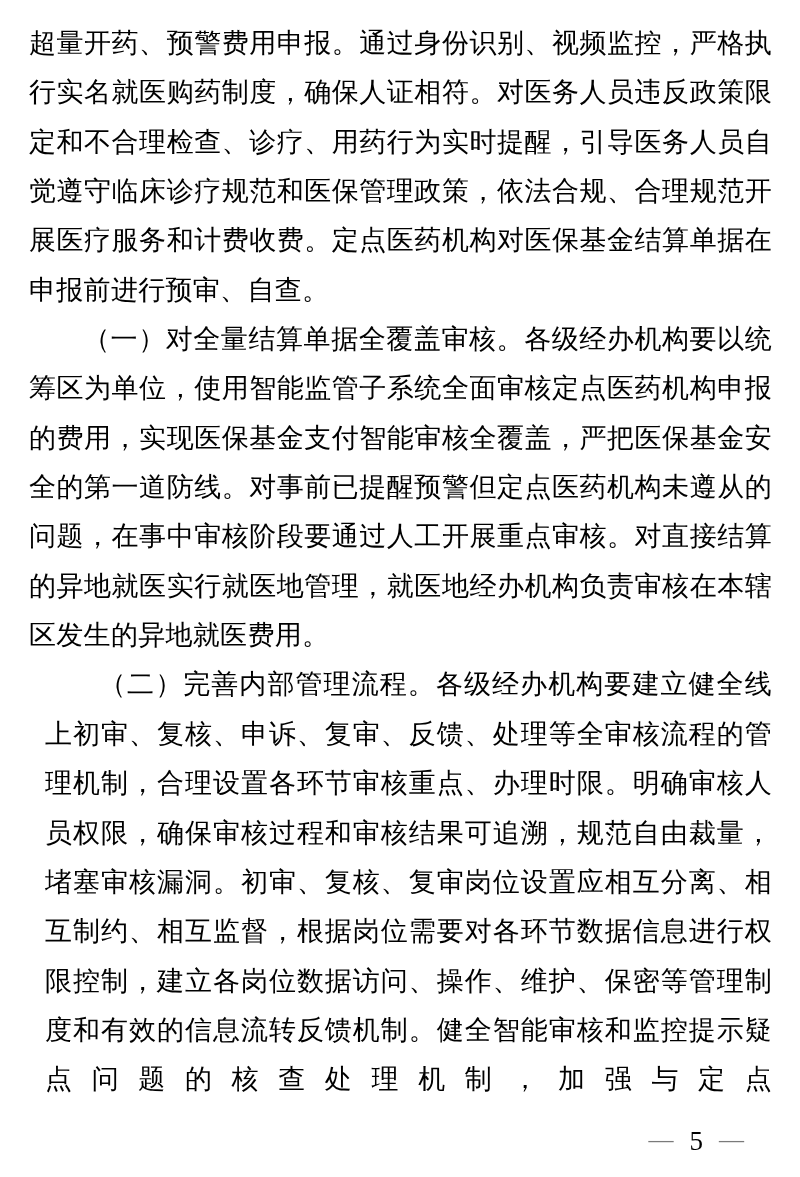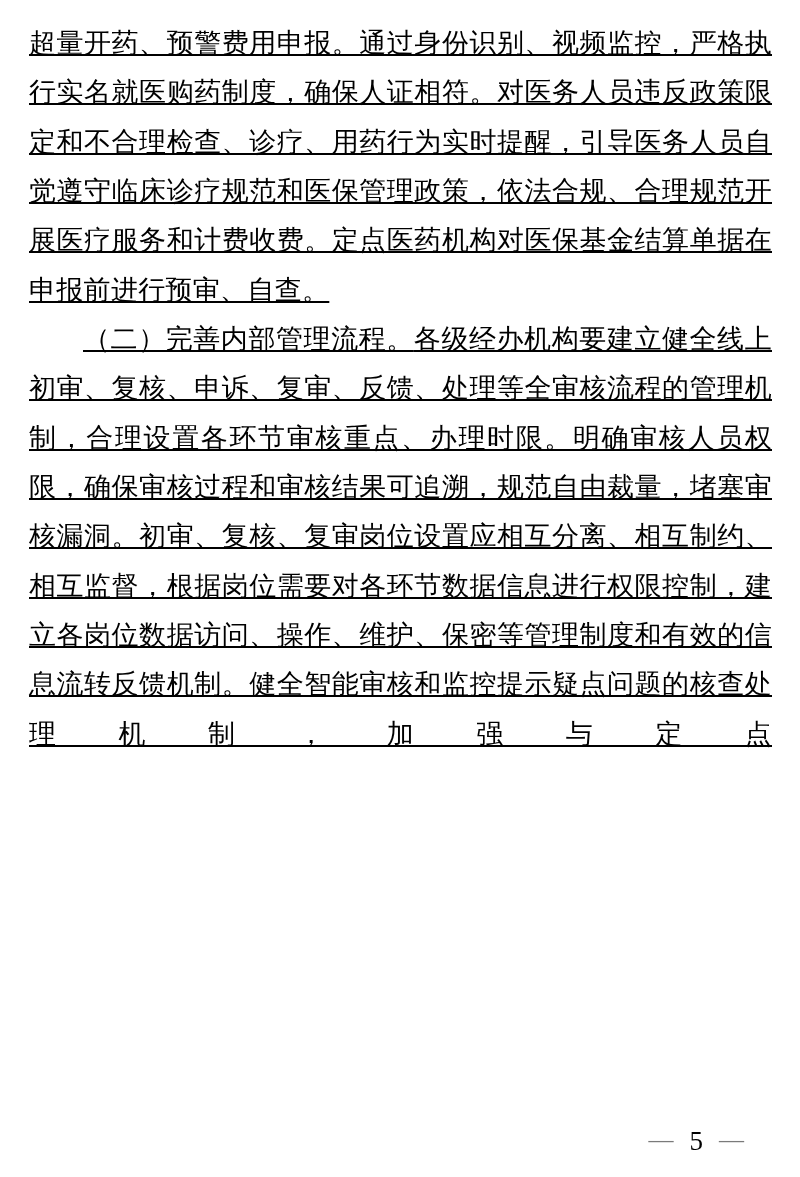--- a/index.html
+++ b/index.html
@@ -21,24 +21,23 @@
   }
   .para {
     font-family: "Liberation Serif", "DejaVu Serif", serif;
     font-size: 27px;
     line-height: 49.35px;
     color: #000000;
     margin: 0;
     text-align: justify;
     text-indent: 2em;
     letter-spacing: 0.3px;
-    text-decoration: underline;
   }
   .para.no-indent { text-indent: 0; }
-  .para.runover { text-align-last: justify; }
+  .para.runover { text-align-last: justify; margin-left: 16px; }
   .heading {
     font-family: "Liberation Sans", "DejaVu Sans", sans-serif;
     font-weight: 700;
     font-size: 27px;
     line-height: 49.35px;
     color: #000000;
     margin: 0;
     text-indent: 2em;
     letter-spacing: 0.5px;
   }
@@ -67,20 +66,21 @@
   }
 </style>
 </head>
 <body>
 
 <div class="page">
 
   <p class="para no-indent">超量开药、预警费用申报。通过身份识别、视频监控，严格执行实名就医购药制度，确保人证相符。对医务人员违反政策限定和不合理检查、诊疗、用药行为实时提醒，引导医务人员自觉遵守临床诊疗规范和医保管理政策，依法合规、合理规范开展医疗服务和计费收费。定点医药机构对医保基金结算单据在申报前进行预审、自查。</p>
 
 
+  <p class="para"><span class="lead">（一）对全量结算单据全覆盖审核。</span><span>各级经办机构要以统筹区为单位，使用智能监管子系统全面审核定点医药机构申报的费用，实现医保基金支付智能审核全覆盖，严把医保基金安全的第一道防线。对事前已提醒预警但定点医药机构未遵从的问题，在事中审核阶段要通过人工开展重点审核。对直接结算的异地就医实行就医地管理，就医地经办机构负责审核在本辖区发生的异地就医费用。</span></p>
 
   <p class="para runover"><span class="lead">（二）完善内部管理流程。</span><span>各级经办机构要建立健全线上初审、复核、申诉、复审、反馈、处理等全审核流程的管理机制，合理设置各环节审核重点、办理时限。明确审核人员权限，确保审核过程和审核结果可追溯，规范自由裁量，堵塞审核漏洞。初审、复核、复审岗位设置应相互分离、相互制约、相互监督，根据岗位需要对各环节数据信息进行权限控制，建立各岗位数据访问、操作、维护、保密等管理制度和有效的信息流转反馈机制。健全智能审核和监控提示疑点问题的核查处理机制，加强与定点</span></p>
 
   <div class="footer">
     <span class="dash">—</span>
     <span class="page-num">5</span>
     <span class="dash">—</span>
   </div>
 
 </div>

